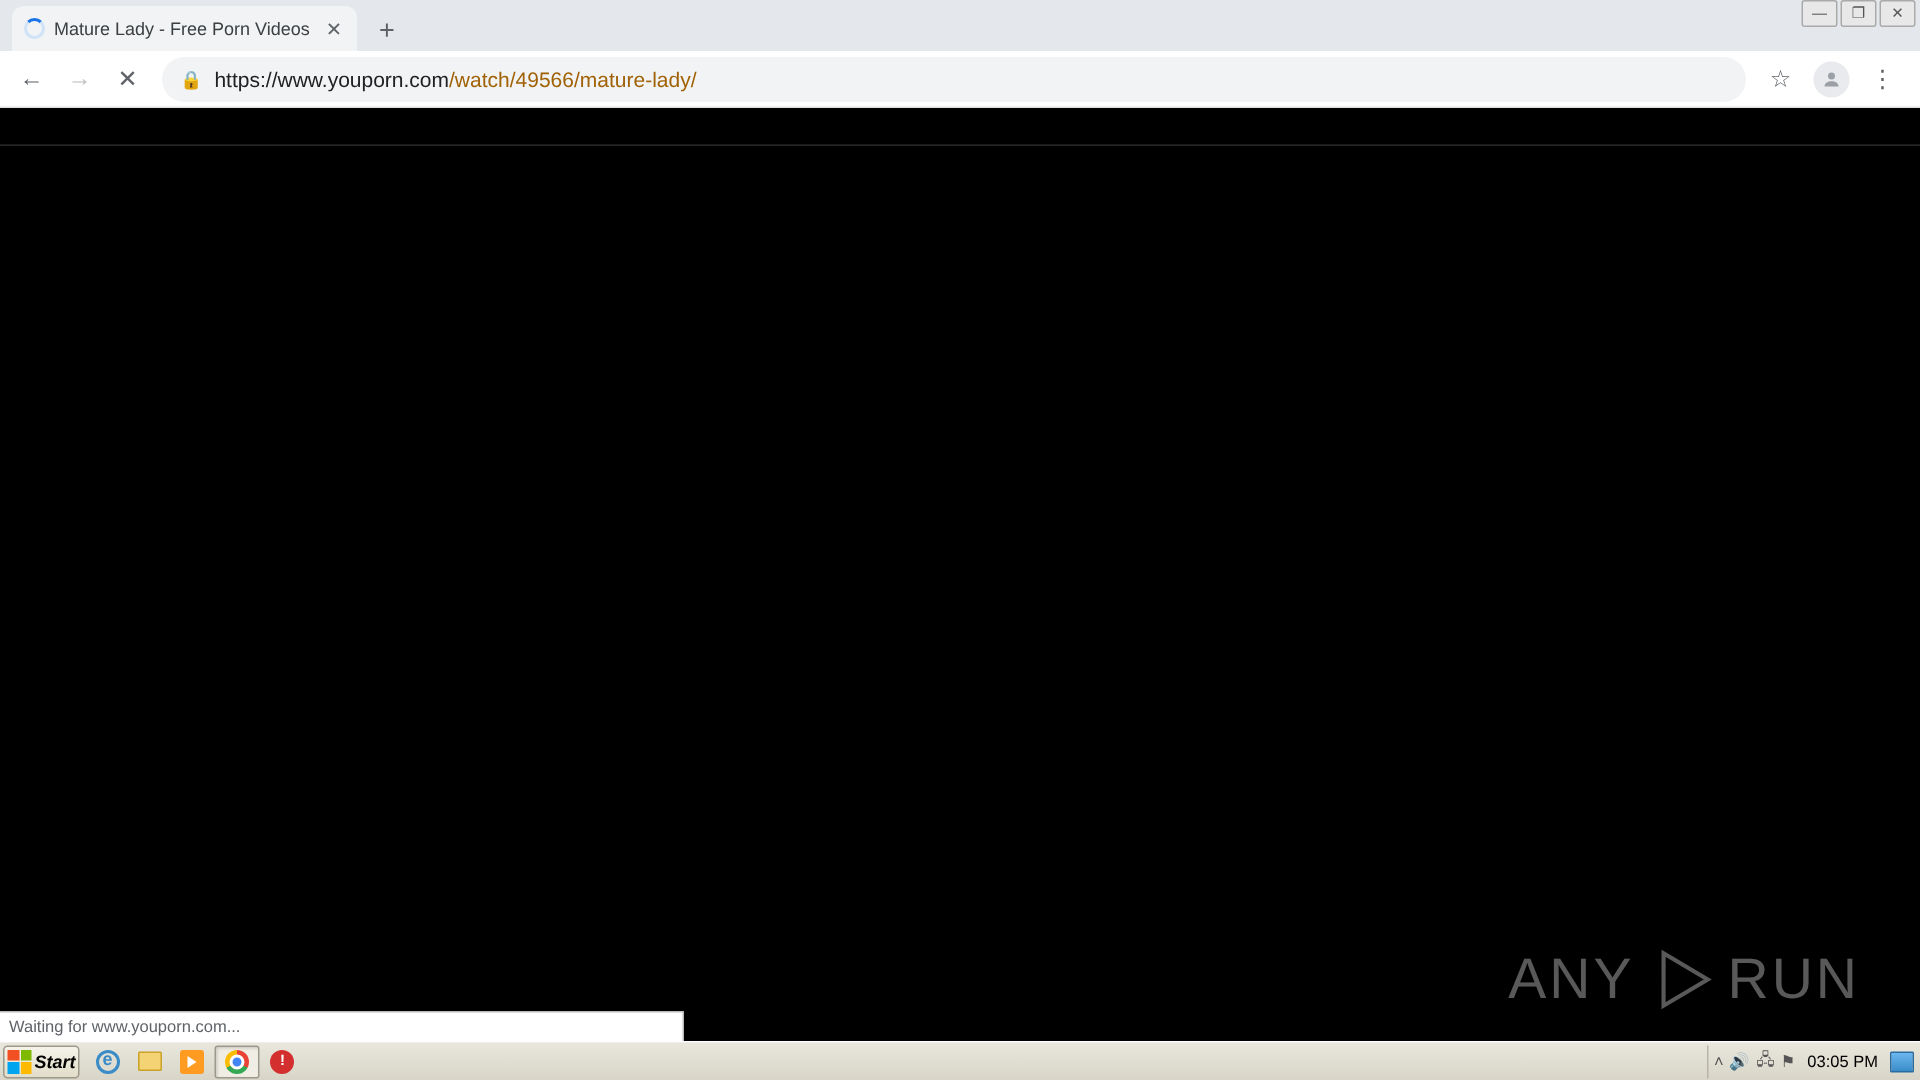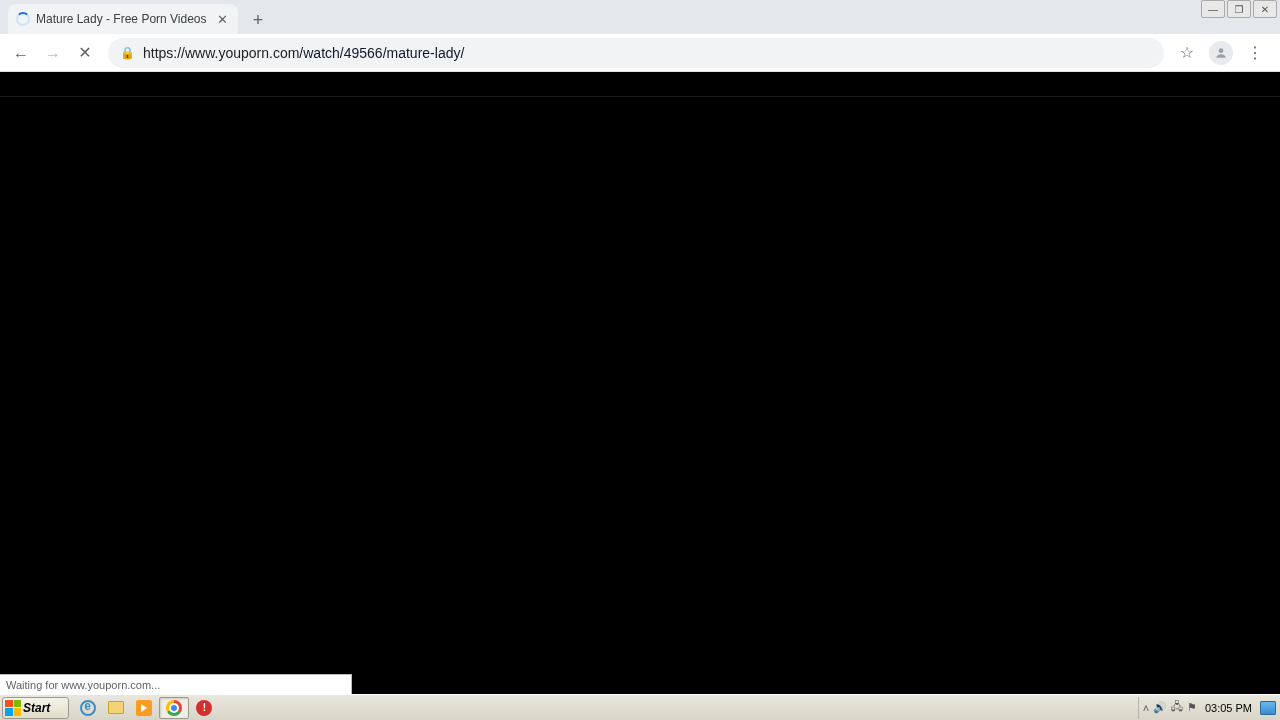--- a/index.html
+++ b/index.html
@@ -19,40 +19,40 @@
 .tab-close { font-size: 13px; color: #5f6368; cursor: pointer; padding: 0 2px; }
 .new-tab-btn { width: 28px; height: 28px; display: flex; align-items: center; justify-content: center; font-size: 18px; color: #5f6368; cursor: pointer; margin-left: 6px; border-radius: 50%; }
 
 
 .toolbar { height: 38px; background: #fff; border-bottom: 1px solid #e0e0e0; display: flex; align-items: center; padding: 0 6px; gap: 2px; }
 .nav-btn { width: 30px; height: 30px; display: flex; align-items: center; justify-content: center; border-radius: 50%; cursor: pointer; color: #5f6368; font-size: 16px; }
 .nav-btn.disabled { color: #bdbdbd; cursor: default; }
 .omnibox { flex: 1; height: 30px; background: #f1f3f4; border-radius: 15px; display: flex; align-items: center; padding: 0 12px; gap: 8px; margin: 0 6px; }
 .lock-icon { font-size: 12px; color: #5f6368; }
 .url { font-size: 14px; color: #202124; white-space: nowrap; }
-.url .path { color: #0f172a; }
+.url .path { color: #a16207; }
 .right-icons { display: flex; align-items: center; gap: 4px; padding-right: 4px; }
 .toolbar-icon { width: 30px; height: 30px; display: flex; align-items: center; justify-content: center; border-radius: 50%; cursor: pointer; color: #5f6368; font-size: 16px; }
 .avatar-circle { width: 24px; height: 24px; border-radius: 50%; background: #e8eaed; display: flex; align-items: center; justify-content: center; }
 
 
 .sep { height: 25px; background: #000; border-bottom: 1px solid #1a1a1a; }
 
 
 .content { position: relative; background: #000; height: calc(694px - 34px - 38px - 25px); }
 .watermark { position: absolute; right: 40px; bottom: 18px; color: rgba(255,255,255,0.35); font-size: 38px; letter-spacing: 2px; display: flex; align-items: center; gap: 8px; font-weight: 300; }
 .watermark .play { width: 46px; height: 46px; }
 .watermark svg { stroke: rgba(255,255,255,0.35); fill: none; stroke-width: 3; }
 
 
-.status-bar { position: absolute; left: 0; bottom: 0; height: 20px; width: 352px; background: #fff; border: 1px solid #bbb; border-left: none; border-bottom: none; font-size: 11px; color: #5f6368; padding: 2px 6px; display: flex; align-items: center; }
+.status-bar { position: absolute; left: 0; bottom: 0; height: 20px; width: 456px; background: #fff; border: 1px solid #bbb; border-left: none; border-bottom: none; font-size: 11px; color: #5f6368; padding: 2px 6px; display: flex; align-items: center; }
 
 
 .taskbar { position: absolute; left: 0; bottom: 0; width: 1280px; height: 26px; background: linear-gradient(#e9e7dd, #d8d5c8); border-top: 1px solid #fff; display: flex; align-items: center; }
-.start-btn { height: 22px; margin: 0 2px; padding: 0 18px 0 2px; background: linear-gradient(#f5f3ea, #e2ddc9); border: 1px solid #9c9a8c; border-radius: 3px; display: flex; align-items: center; gap: 2px; font-size: 12px; font-weight: bold; cursor: pointer; font-style: italic; }
+.start-btn { height: 22px; margin: 0 2px; padding: 0 2px 0 2px; background: linear-gradient(#f5f3ea, #e2ddc9); border: 1px solid #9c9a8c; border-radius: 3px; display: flex; align-items: center; gap: 2px; font-size: 12px; font-weight: bold; cursor: pointer; font-style: italic; }
 .start-flag { width: 16px; height: 16px; display: grid; grid-template-columns: 1fr 1fr; grid-template-rows: 1fr 1fr; gap: 1px; }
 .start-flag span:nth-child(1){background:#f25022;} .start-flag span:nth-child(2){background:#7fba00;} .start-flag span:nth-child(3){background:#00a4ef;} .start-flag span:nth-child(4){background:#ffb900;}
 .task-icons { display: flex; align-items: center; gap: 2px; margin-left: 4px; }
 .task-item { width: 26px; height: 22px; border: 1px solid transparent; border-radius: 2px; display: flex; align-items: center; justify-content: center; cursor: pointer; }
 .task-item.active { background: #f0eee4; border-color: #9c9a8c; box-shadow: inset 1px 1px 2px rgba(0,0,0,0.15); width: 30px; }
 .tray { margin-left: auto; display: flex; align-items: center; gap: 4px; padding: 0 4px; border-left: 1px solid #b8b5a6; height: 22px; }
 .tray-icon { font-size: 11px; color: #555; cursor: pointer; }
 .clock { font-size: 11px; color: #000; padding: 0 4px; }
 .show-desktop { width: 16px; height: 14px; background: linear-gradient(#6bb7f0,#3a8cc8); border: 1px solid #2a6ca0; border-radius: 1px; }
 
@@ -106,20 +106,29 @@
             </svg>
         </div>
       </div>
       <div class="toolbar-icon">⋮</div>
     </div>
   </div>
 
   <div class="sep"></div>
 
   <div class="content">
+    <div class="watermark">
+      <span>ANY</span>
+      <span class="play">
+        <svg viewBox="0 0 50 50">
+            <polygon points="12,6 44,25 12,44"></polygon>
+          </svg>
+      </span>
+      <span>RUN</span>
+    </div>
     <div class="status-bar">Waiting for www.youporn.com...</div>
   </div>
 
 </div>
 
 <div class="taskbar">
   <div class="start-btn">
     <span class="start-flag">
         <span></span>
         <span></span>

